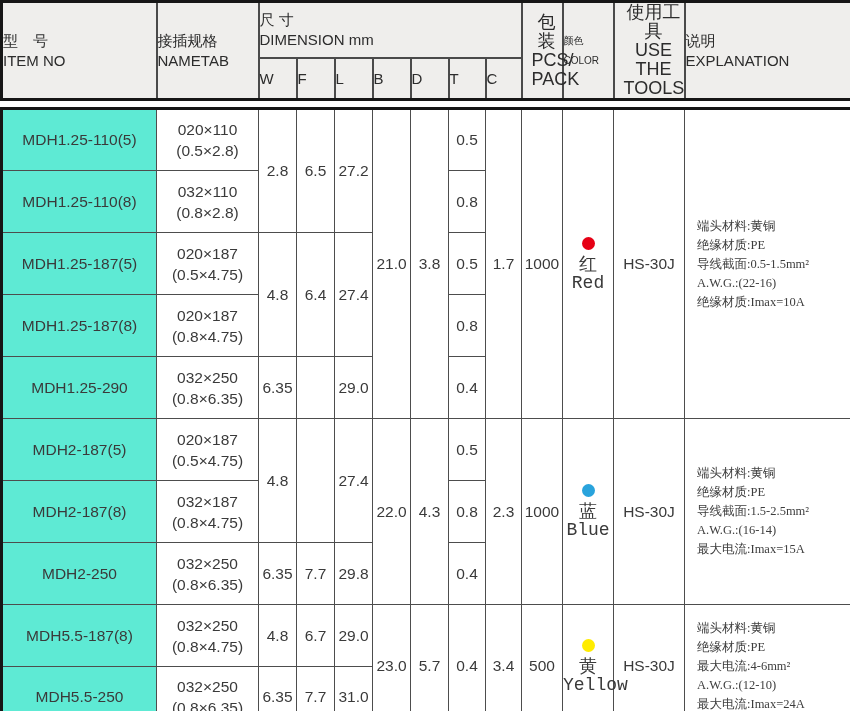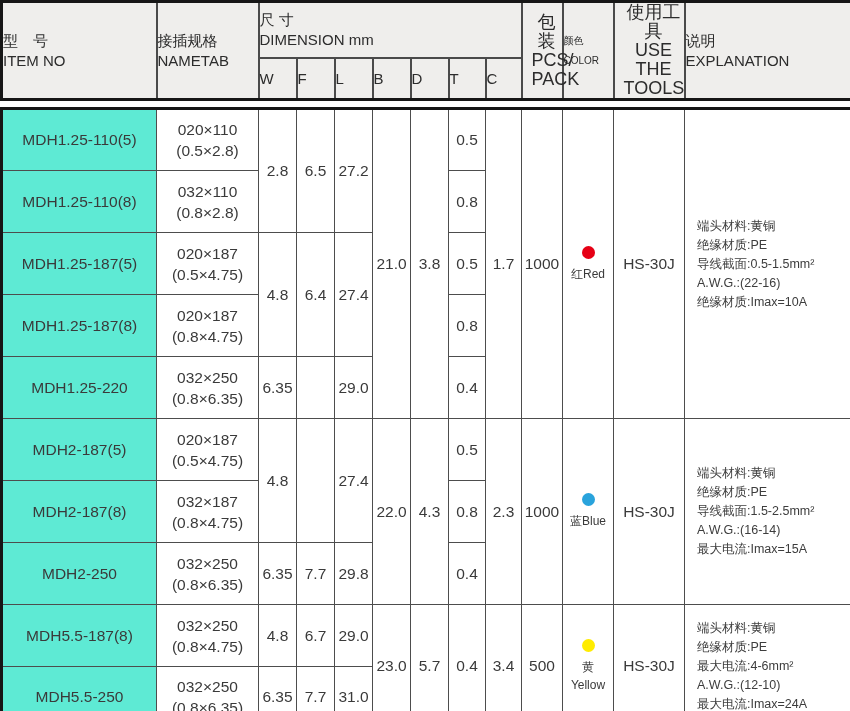--- a/index.html
+++ b/index.html
@@ -38,28 +38,28 @@
   .bdy td {
     background:#ffffff;
     border:1.5px solid #4d4d4d;
     text-align:center; vertical-align:middle;
     font-size:15.5px; color:#3a3a3a;
   }
   .bdy tr { height:62px; }
   .bdy td.shade { background:#5eead4; }
   .spec div { line-height:21px; }
 
-  .exp-cell { text-align:left !important; padding:4px 4px 4px 12px; }
+  .exp-cell { text-align:left !important; padding:4px 4px 4px 12px;font-family:Liberation Serif, serif; }
   .exp-cell div { font-size:12.5px; line-height:19px; color:#3d3d3d; white-space:nowrap; }
 
   .color-cell .dot {
     display:inline-block; width:13px; height:13px; border-radius:50%;
     margin-bottom:2px;
   }
-  .color-cell .lbl { font-size:12px; line-height:18px; }
+  .color-cell .lbl { font-size:18px; line-height:18px;font-family:Liberation Mono, monospace; }
   .color-cell .lbl.stack span { display:block; }
 </style>
 </head>
 <body>
 
 <div class="sheet">
 
   <table class="hdr">
     <colgroup>
       <col class="c-item">
@@ -191,21 +191,21 @@
     <tr>
       <td class="shade">MDH1.25-187(8)</td>
       <td class="spec">
         <div>020×187</div>
         <div>(0.8×4.75)</div>
       </td>
       <td>0.8</td>
     </tr>
 
     <tr>
-      <td class="shade">MDH1.25-220</td>
+      <td class="shade">MDH1.25-290</td>
       <td class="spec">
         <div>032×250</div>
         <div>(0.8×6.35)</div>
       </td>
       <td>6.35</td>
       <td></td>
       <td>29.0</td>
       <td>0.4</td>
     </tr>
 

